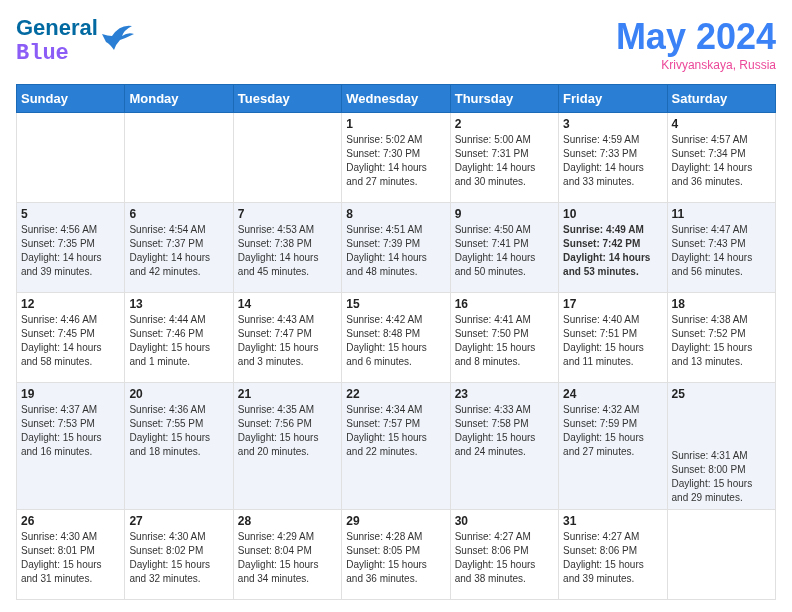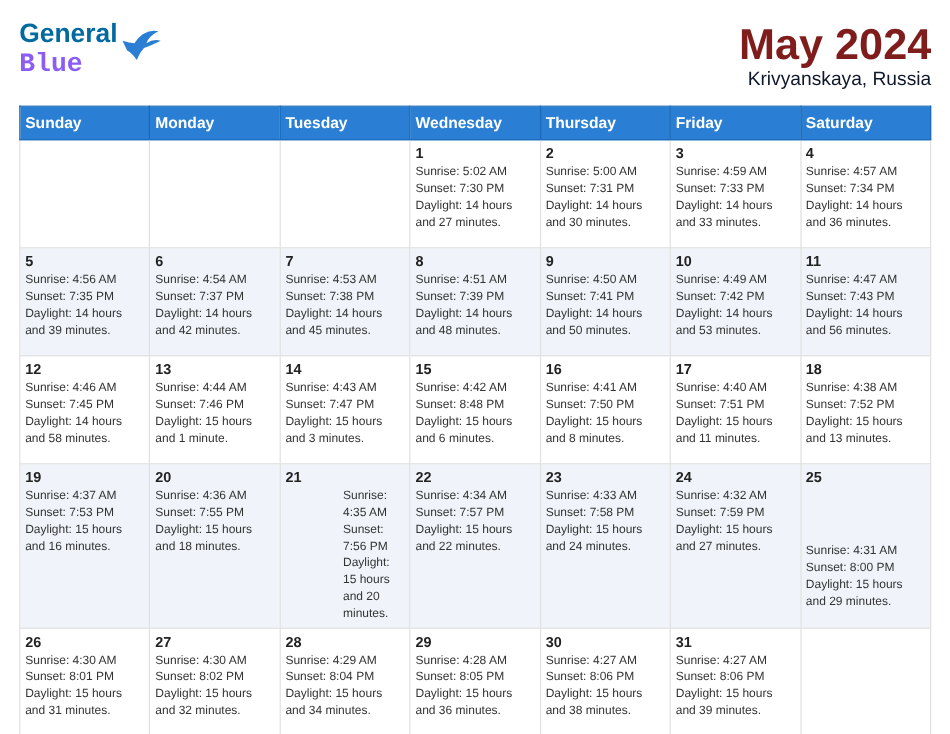--- a/index.html
+++ b/index.html
@@ -29,25 +29,25 @@
     }
     .logo-text span {
       color: #0369a1;
     }
     .title-block {
       text-align: right;
     }
     .month-title {
       font-size: 36px;
       font-weight: bold;
-      color: #7f1d1d;
+      color: #3b82f6;
     }
     .location {
-      font-size: 16px;
-      color: #0f172a;
+      font-size: 12px;
+      color: #ec4899;
     }
     table {
       width: 100%;
       border-collapse: collapse;
       table-layout: fixed;
     }
     thead tr {
       background-color: #2a7fd4;
     }
     thead th {
@@ -186,21 +186,21 @@
         </td>
         <td>
           <span class="day-num">9</span>
           <div class="day-info" style="white-space: pre-line;">Sunrise: 4:50 AM
 Sunset: 7:41 PM
 Daylight: 14 hours
 and 50 minutes.</div>
         </td>
         <td>
           <span class="day-num">10</span>
-          <div class="day-info" style="white-space: pre-line;">Sunrise: 4:49 AM
+          <div class="day-info" style="white-space: pre-line; font-weight: bold;">Sunrise: 4:49 AM
 Sunset: 7:42 PM
 Daylight: 14 hours
 and 53 minutes.</div>
         </td>
         <td>
           <span class="day-num">11</span>
           <div class="day-info" style="white-space: pre-line;">Sunrise: 4:47 AM
 Sunset: 7:43 PM
 Daylight: 14 hours
 and 56 minutes.</div>
@@ -267,21 +267,21 @@
         </td>
         <td>
           <span class="day-num">20</span>
           <div class="day-info" style="white-space: pre-line;">Sunrise: 4:36 AM
 Sunset: 7:55 PM
 Daylight: 15 hours
 and 18 minutes.</div>
         </td>
         <td>
           <span class="day-num">21</span>
-          <div class="day-info" style="white-space: pre-line; margin-left: 48px;">Sunrise: 4:35 AM
+          <div class="day-info" style="white-space: pre-line;">Sunrise: 4:35 AM
 Sunset: 7:56 PM
 Daylight: 15 hours
 and 20 minutes.</div>
         </td>
         <td>
           <span class="day-num">22</span>
           <div class="day-info" style="white-space: pre-line;">Sunrise: 4:34 AM
 Sunset: 7:57 PM
 Daylight: 15 hours
 and 22 minutes.</div>

